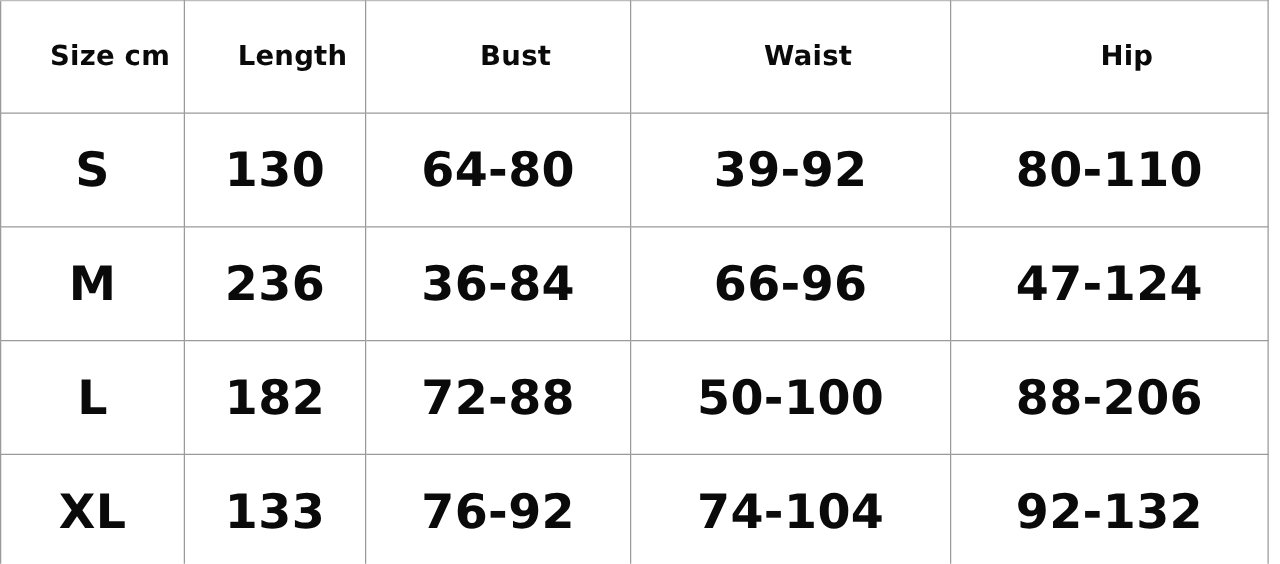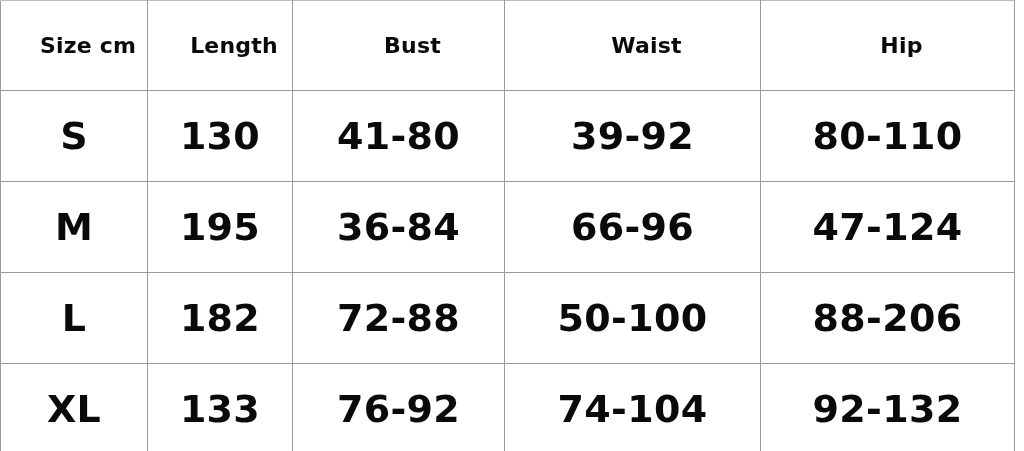--- a/index.html
+++ b/index.html
@@ -90,27 +90,27 @@
         <th>Bust</th>
         <th>Waist</th>
         <th>Hip</th>
       </tr>
     </thead>
 
     <tbody>
       <tr class="data-row">
         <td>S</td>
         <td>130</td>
-        <td>41-80</td>
+        <td>64-80</td>
         <td>39-92</td>
         <td>80-110</td>
       </tr>
       <tr class="data-row">
         <td>M</td>
-        <td>195</td>
+        <td>236</td>
         <td>36-84</td>
         <td>66-96</td>
         <td>47-124</td>
       </tr>
       <tr class="data-row">
         <td>L</td>
         <td>182</td>
         <td>72-88</td>
         <td>50-100</td>
         <td>88-206</td>

